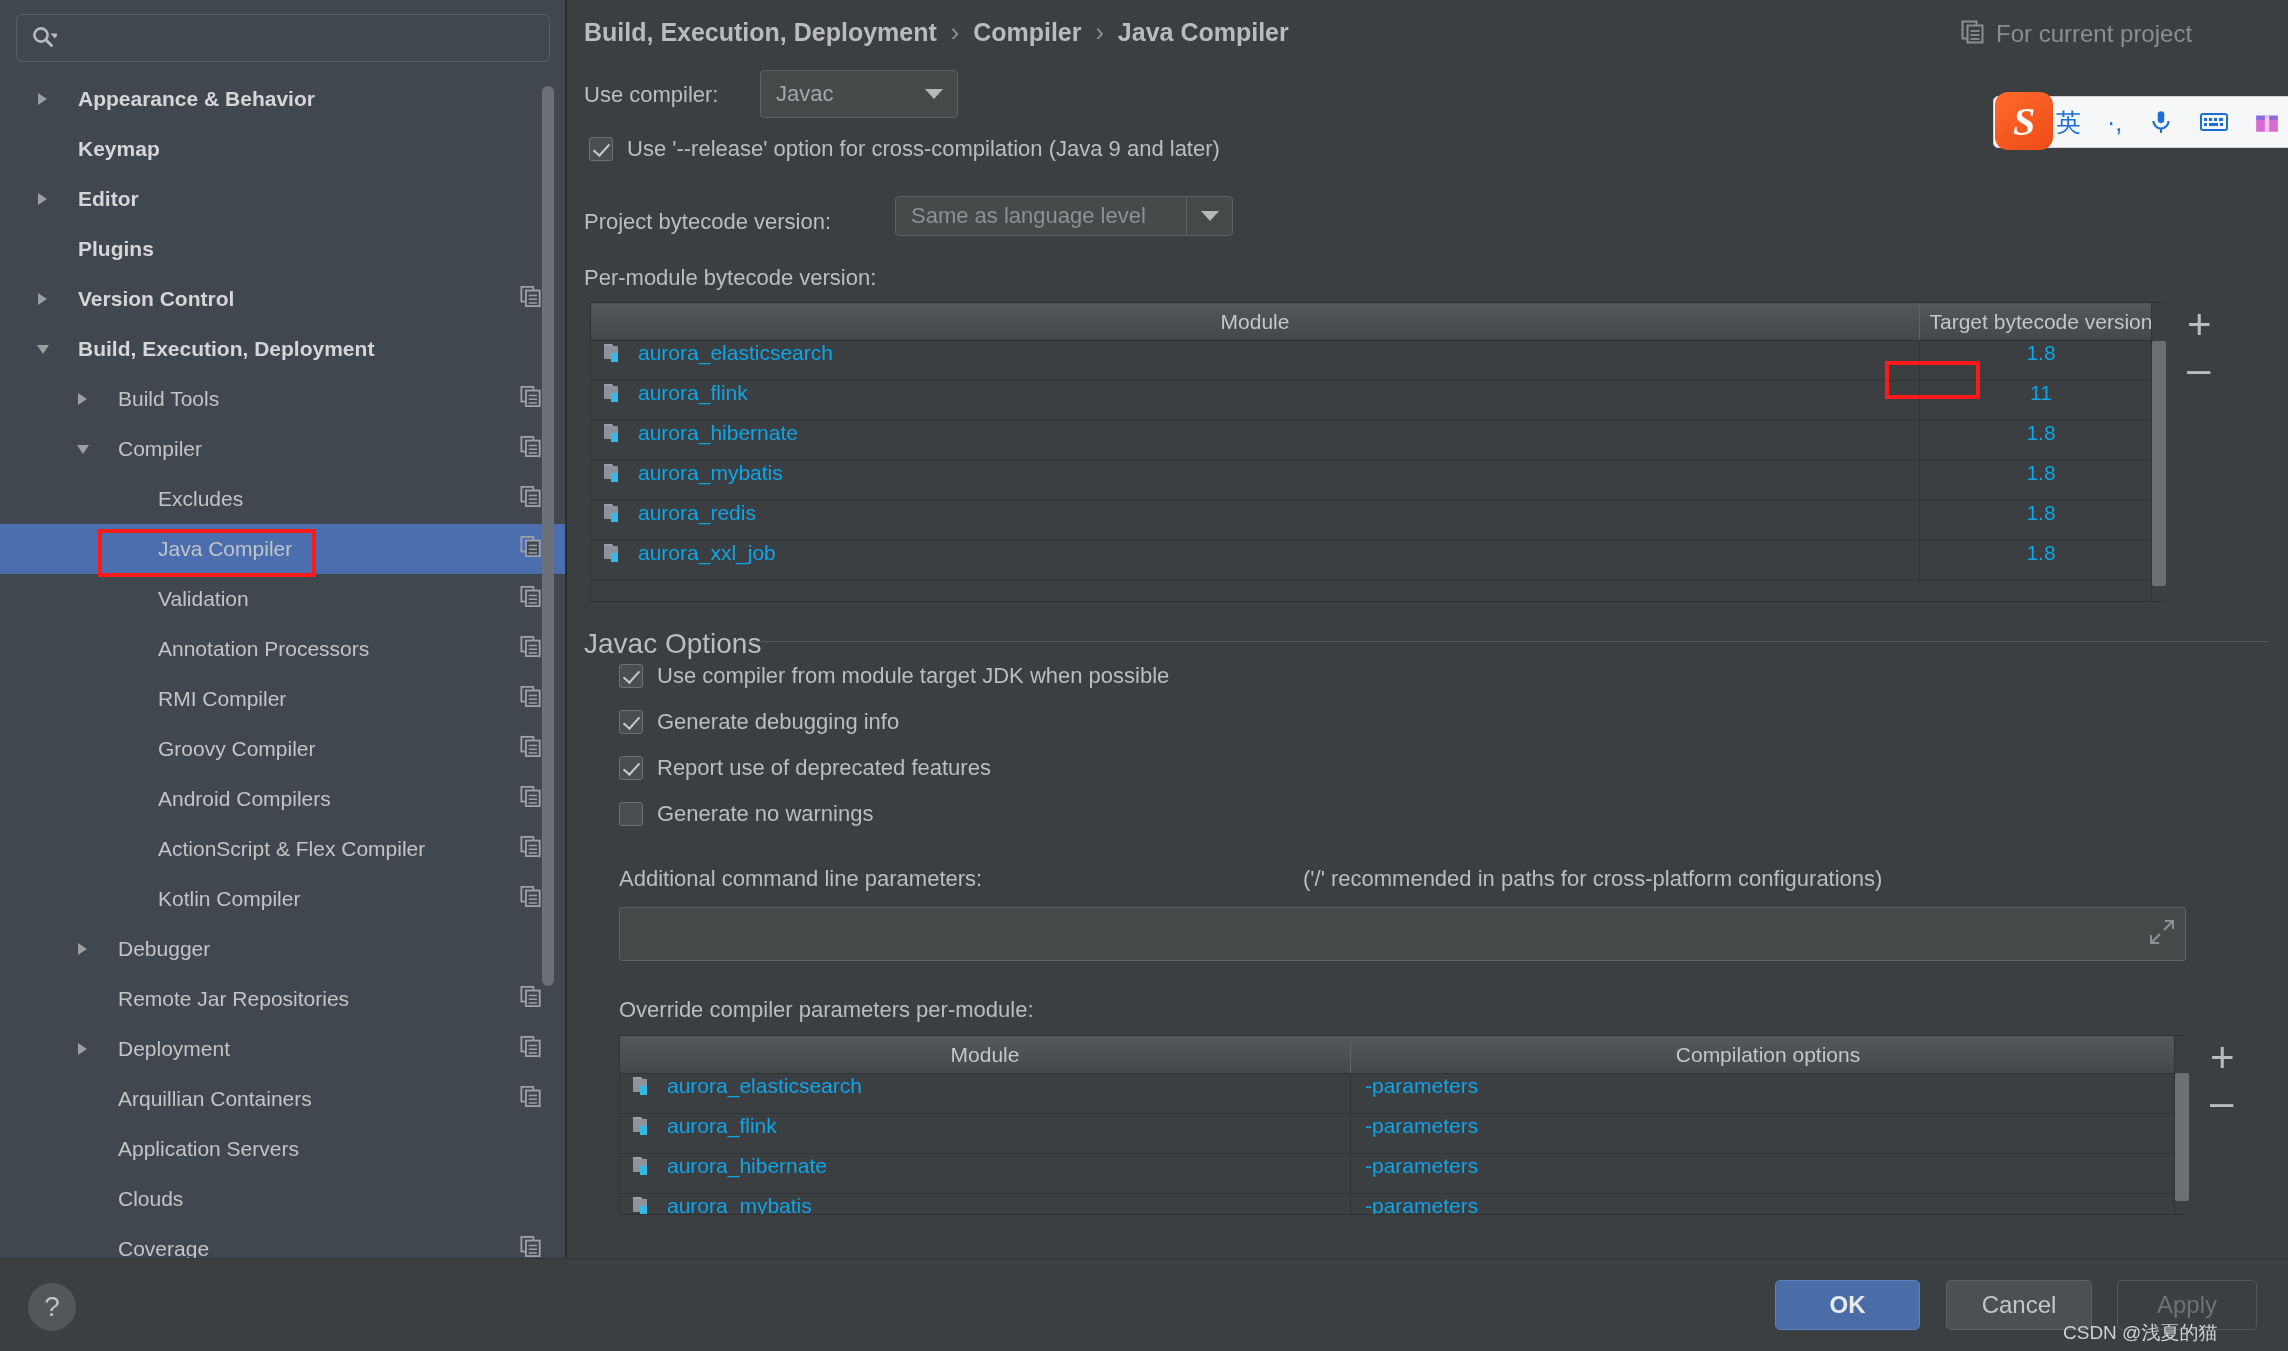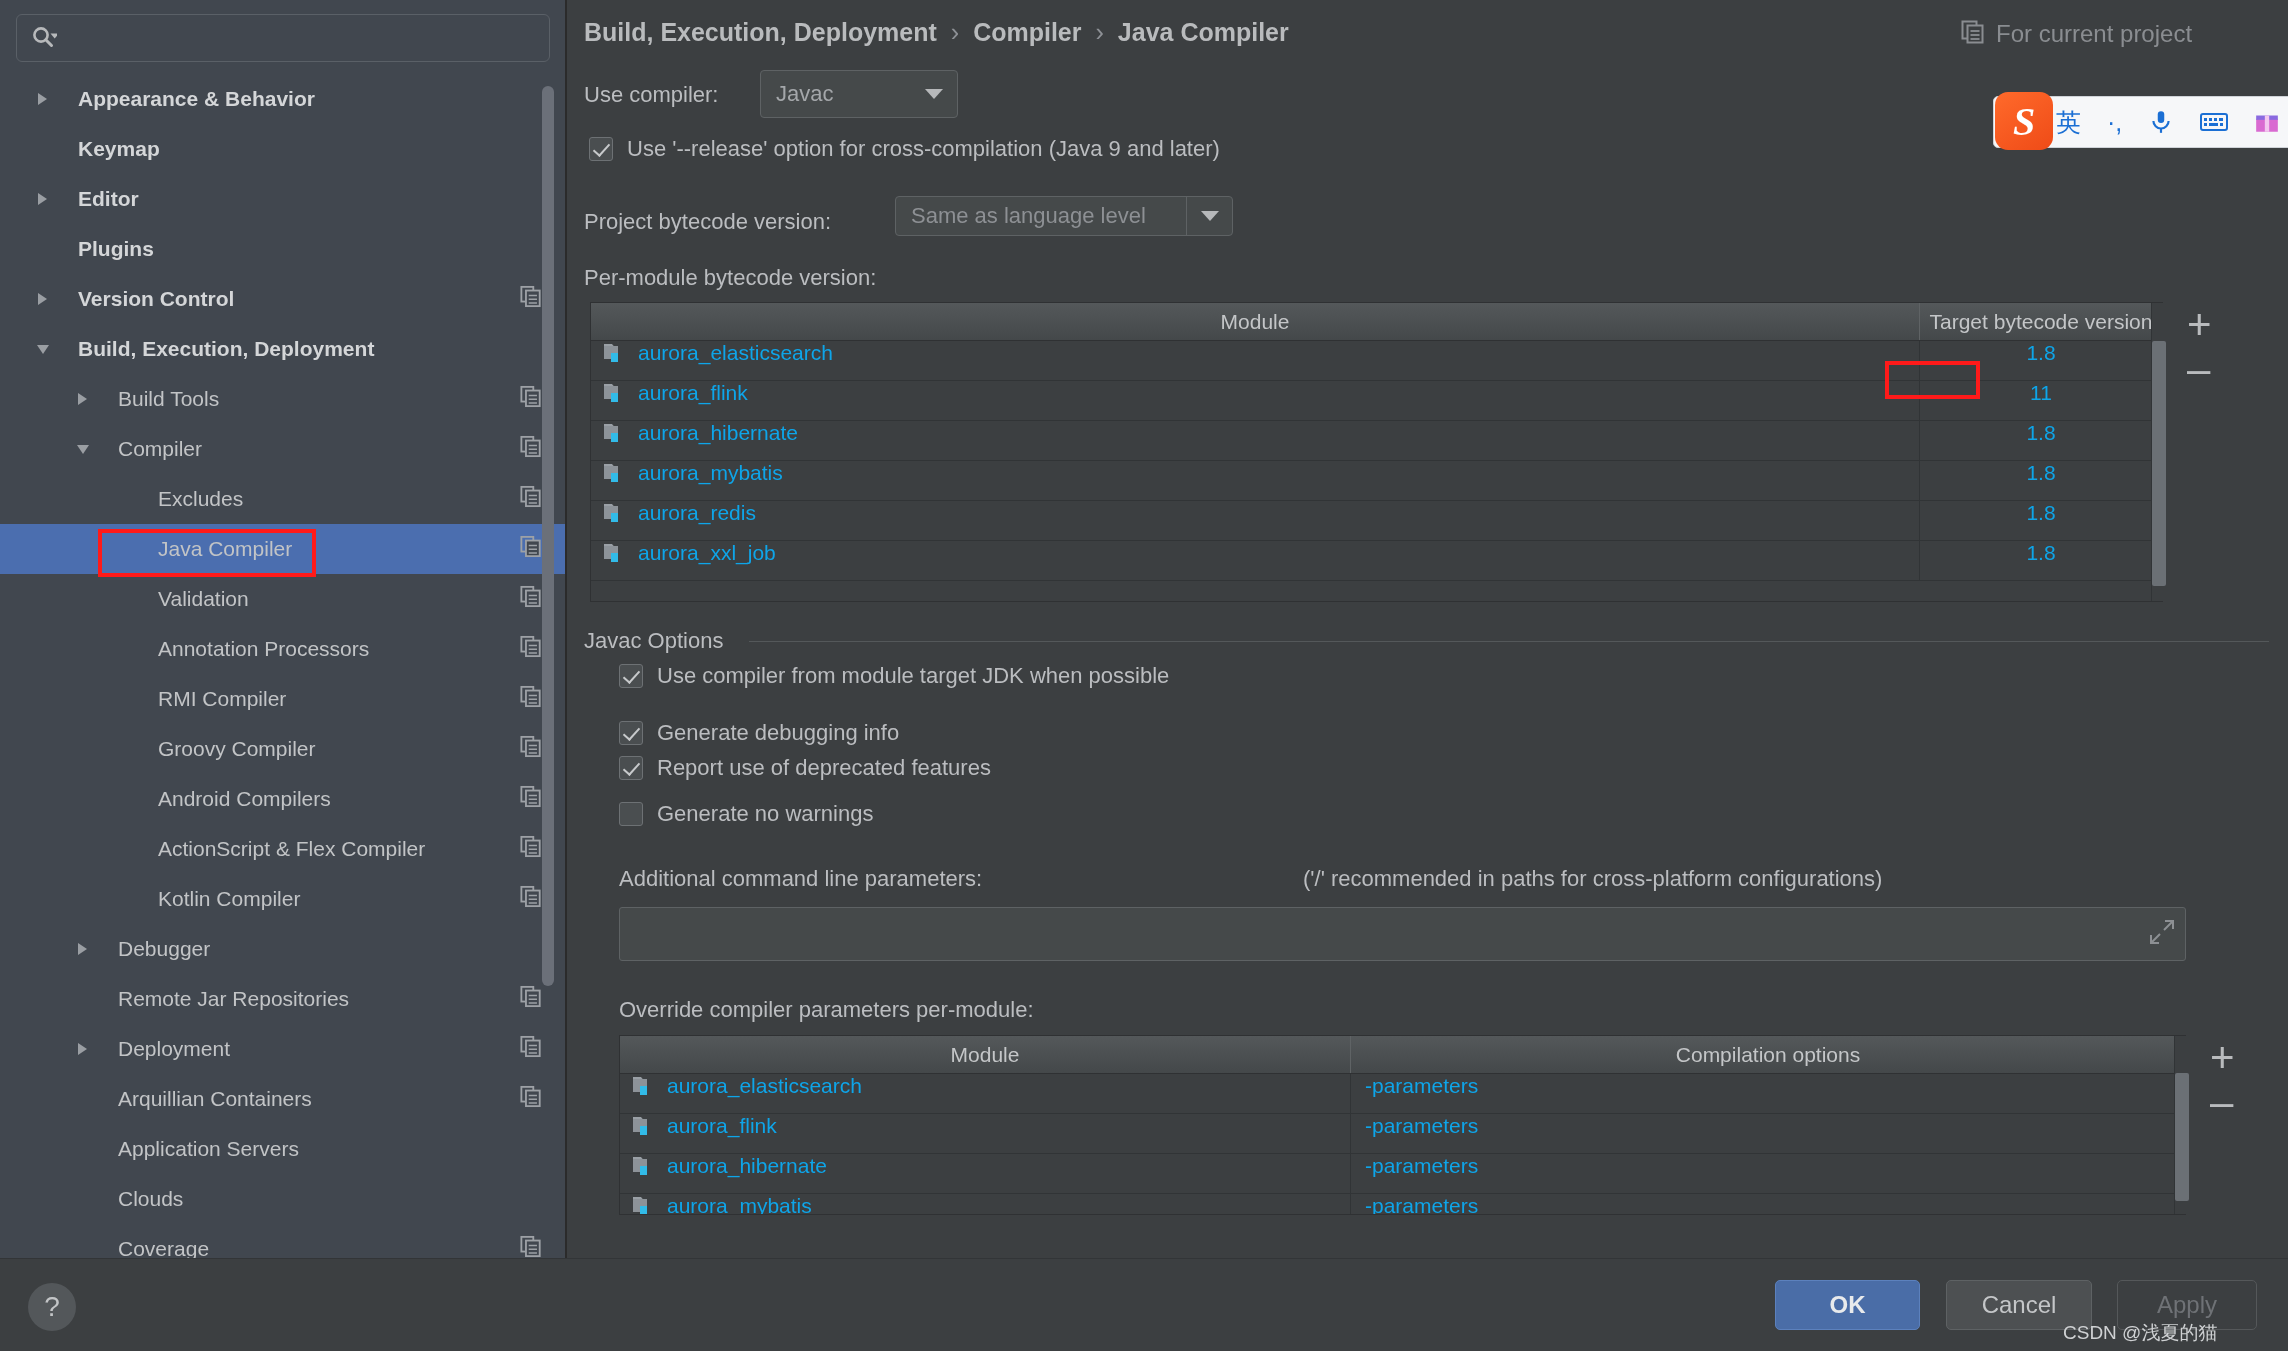--- a/index.html
+++ b/index.html
@@ -108,21 +108,21 @@
   .td.center { justify-content: center; }
   .td.left { padding-left: 14px; }
   .mod-ic { flex: none; margin-right: 9px; margin-left: 12px; }
 
   .tbl-scroll { position: absolute; width: 14px; background: #6b7075; border-radius: 2px; }
   .tbl-track { position: absolute; width: 16px; background: #3c3f41; border-left: 1px solid #313436; }
 
   .plusminus { position: absolute; font-size: 42px; color: #b9bbbd; line-height: 1; font-weight: 300; user-select: none; }
 
   
-  .group-title { position: absolute; font-size: 22px; color: #bbbdc0; background: #3c3f41; padding-right: 12px; }
+  .group-title { position: absolute; font-size: 28px; color: #bbbdc0; background: #3c3f41; padding-right: 12px; }
   .group-line { position: absolute; height: 1px; background: #54585a; }
 
   .textfield {
     position: absolute; background: #45494a; border: 1px solid #5e6264; border-radius: 3px;
   }
   .expand-ic { position: absolute; right: 10px; top: 50%; transform: translateY(-50%); }
 
   .hint { position: absolute; font-size: 22px; color: #bbbdc0; }
 
   
@@ -503,21 +503,21 @@
 
     <div class="redbox" style="left:1318px; top:361px; width:95px; height:38px;"></div>
 
     <span class="group-title" style="left:17px; top:628px;">Javac Options</span>
     <div class="group-line" style="left:182px; top:641px; width:1520px;"></div>
 
     <div class="cb-row" style="left:52px; top:663px;">
       <span class="cbox checked"></span>
       <span class="cb-label">Use compiler from module target JDK when possible</span>
     </div>
-    <div class="cb-row" style="left:52px; top:709px;margin-top:11px;">
+    <div class="cb-row" style="left:52px; top:709px;">
       <span class="cbox checked"></span>
       <span class="cb-label">Generate debugging info</span>
     </div>
     <div class="cb-row" style="left:52px; top:755px;">
       <span class="cbox checked"></span>
       <span class="cb-label">Report use of deprecated features</span>
     </div>
     <div class="cb-row" style="left:52px; top:801px;">
       <span class="cbox"></span>
       <span class="cb-label">Generate no warnings</span>

